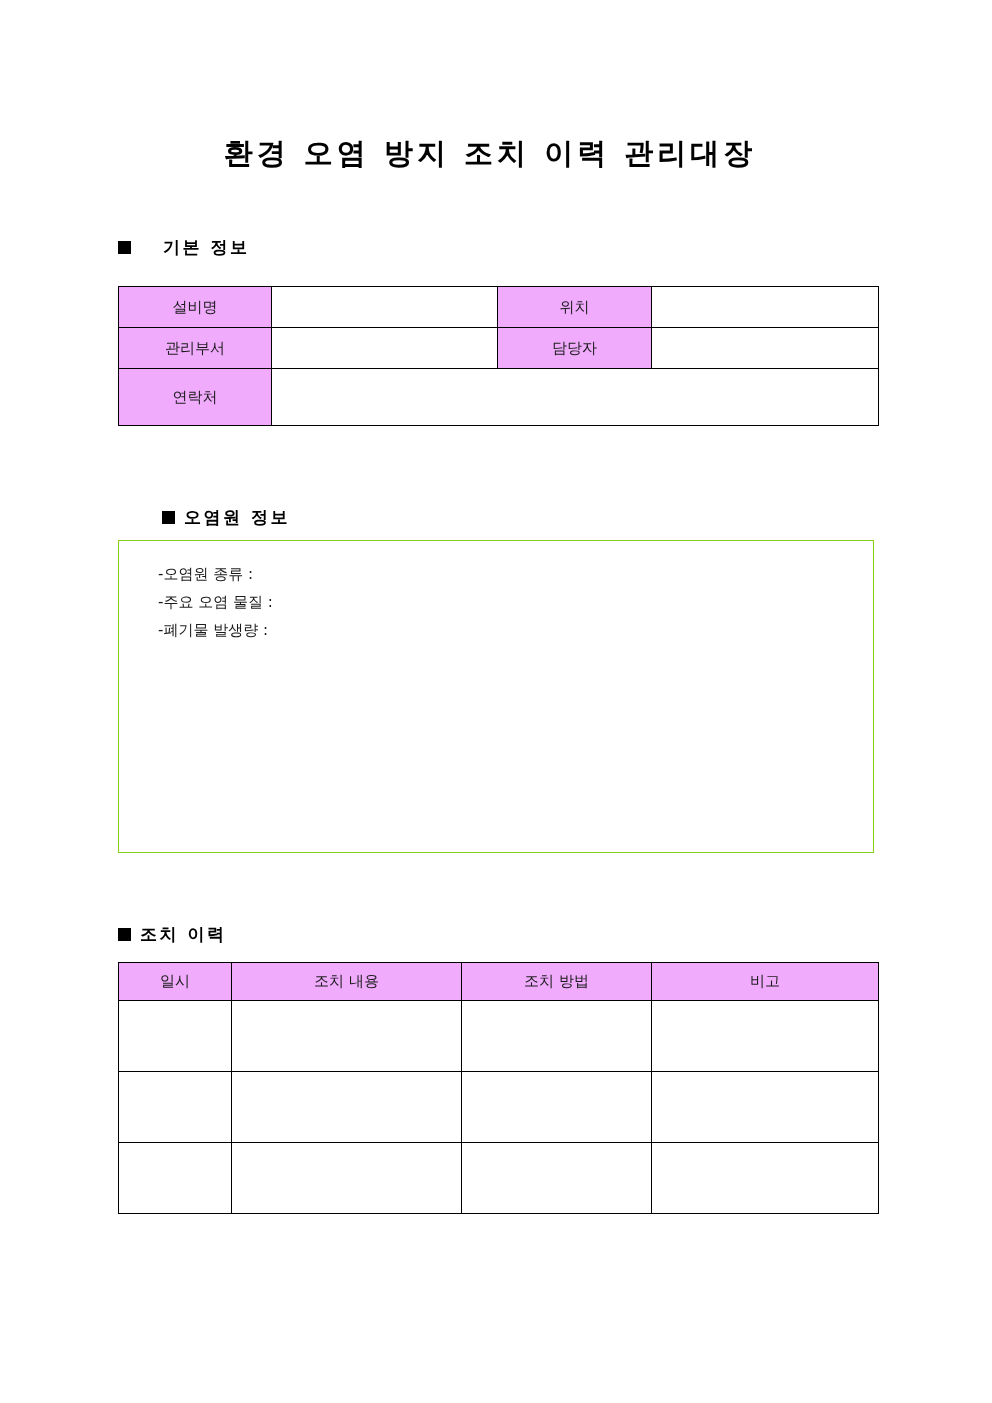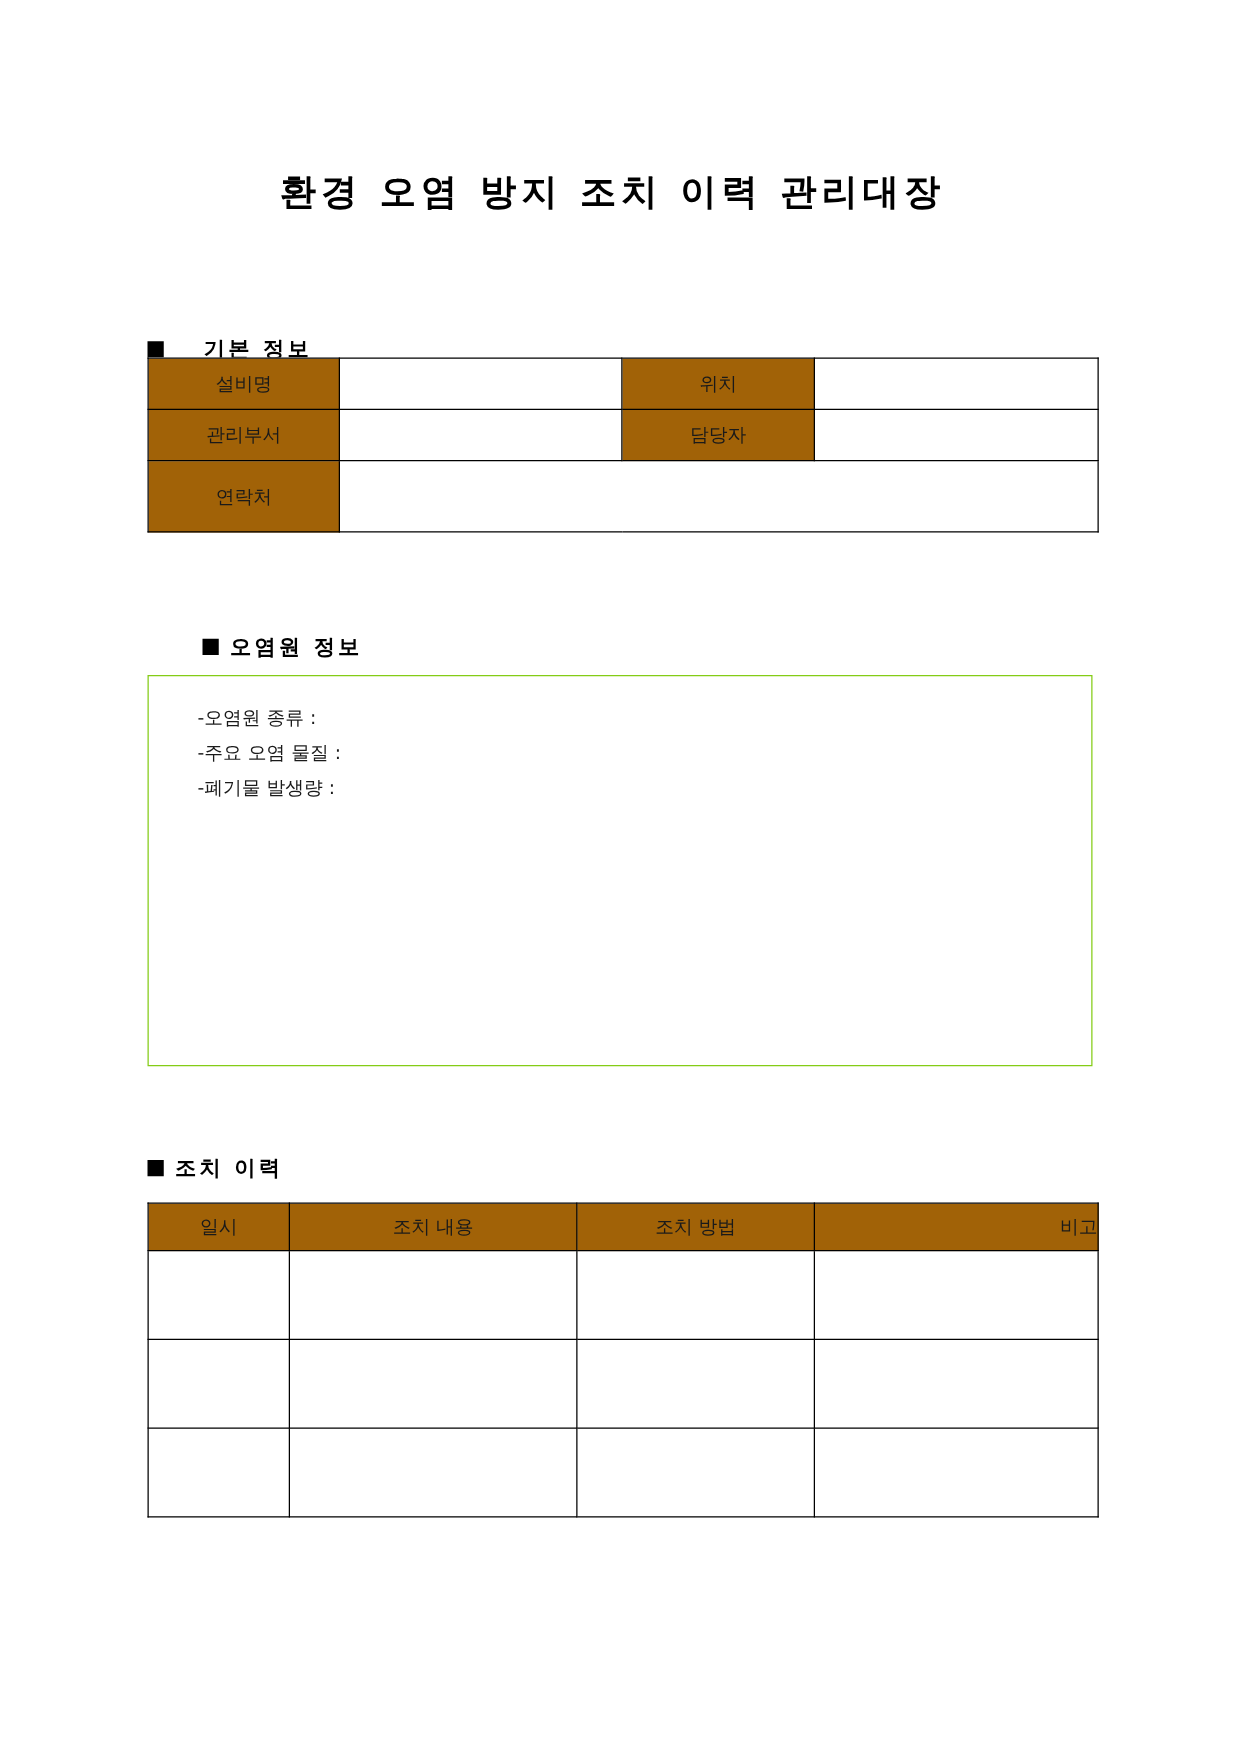--- a/index.html
+++ b/index.html
@@ -50,21 +50,21 @@
     gap: 9px;
     white-space: nowrap;
   }
   .sq-marker {
     display: inline-block;
     width: 13px;
     height: 13px;
     background: #000000;
     flex: 0 0 auto;
   }
-  #heading-basic   { top: 268px; gap: 32px; }
+  #heading-basic   { top: 236px; gap: 32px; }
   #heading-source  { top: 506px; margin-left: 44px; }
   #heading-history { top: 923px; }
 
   
   .form-table {
     position: absolute;
     left: 118px;
     width: 756px;
     border-collapse: collapse;
     table-layout: fixed;
@@ -74,21 +74,21 @@
   .form-table th {
     border: 1px solid #000000;
     padding: 0;
     font-weight: normal;
     font-size: 15px;
     color: #1a1a1a;
     vertical-align: middle;
     text-align: center;
   }
   .hdr-cell {
-    background: #a16207;
+    background: #f0abfc;
   }
   .val-cell {
     background: #ffffff;
   }
 
   
   #table-basic { top: 286px; }
   #table-basic .r-std  { height: 41px; }
   #table-basic .r-tall { height: 57px; }
 
@@ -169,21 +169,21 @@
     <span class="sq-marker"></span>
     <span>조치 이력</span>
   </div>
 
   <table class="form-table" id="table-history">
     <thead>
       <tr class="r-head">
         <th class="hdr-cell" style="width:112px;">일시</th>
         <th class="hdr-cell" style="width:229px;">조치 내용</th>
         <th class="hdr-cell" style="width:189px;">조치 방법</th>
-        <th class="hdr-cell" style="width:226px;text-align:right;">비고</th>
+        <th class="hdr-cell" style="width:226px;">비고</th>
       </tr>
     </thead>
     <tbody>
       <tr class="r-body">
         <td class="val-cell"></td>
         <td class="val-cell"></td>
         <td class="val-cell"></td>
         <td class="val-cell"></td>
       </tr>
       <tr class="r-body">

